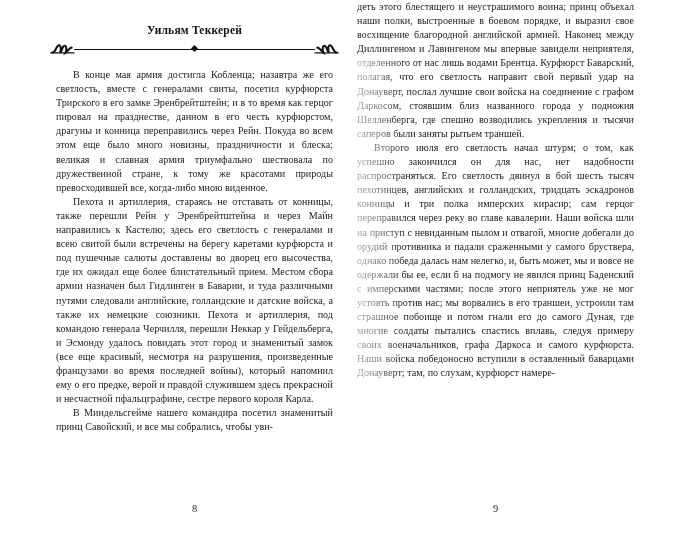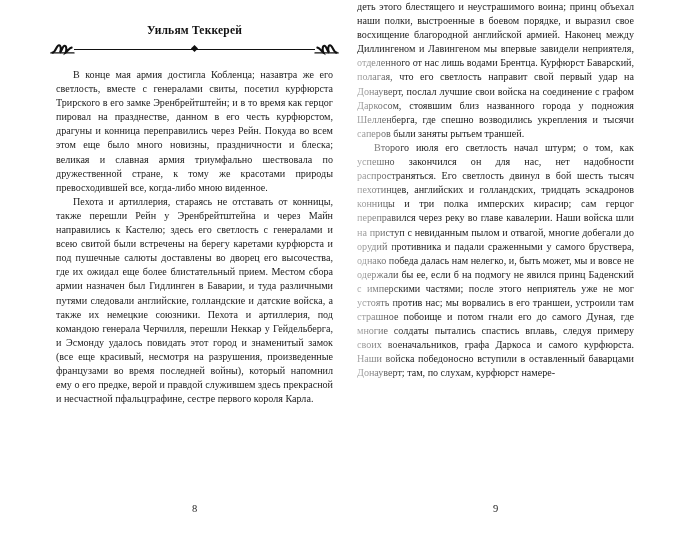--- a/index.html
+++ b/index.html
@@ -163,20 +163,21 @@
             <path d="M25.2 12.9 L2 12.9" fill="none" stroke="currentColor" stroke-width="1.3" stroke-linecap="round"></path>
           </svg>
         </span>
       </div>
       <div class="runhead-title">Уильям Теккерей</div>
     </div>
 
     <div class="body-col">
       <p>В конце мая армия достигла Кобленца; назавтра же его светлость, вместе с генералами свиты, посетил курфюрста Трирского в его замке Эренбрейтштейн; и в то время как герцог пировал на празднестве, данном в его честь курфюрстом, драгуны и конница переправились через Рейн. Покуда во всем этом еще было много новизны, праздничности и блеска; великая и славная армия триумфально шествовала по дружественной стране, к тому же красотами природы превосходившей все, когда-либо мною виденное.</p>
       <p>Пехота и артиллерия, стараясь не отставать от конницы, также перешли Рейн у Эренбрейтштейна и через Майн направились к Кастелю; здесь его светлость с генералами и всею свитой были встречены на берегу каретами курфюрста и под пушечные салюты доставлены во дворец его высочества, где их ожидал еще более блистательный прием. Местом сбора армии назначен был Гидлинген в Баварии, и туда различными путями следовали английские, голландские и датские войска, а также их немецкие союзники. Пехота и артиллерия, под командою генерала Черчилля, перешли Неккар у Гейдельберга, и Эсмонду удалось повидать этот город и знаменитый замок (все еще красивый, несмотря на разрушения, произведенные французами во время последней войны), который напомнил ему о его предке, верой и правдой служившем здесь прекрасной и несчастной пфальцграфине, сестре первого короля Карла.</p>
+      <p>В Миндельсгейме нашего командира посетил знаменитый принц Савойский, и все мы собрались, чтобы уви-</p>
     </div>
 
     <div class="folio">8</div>
   </div>
 
   <div class="page page-right">
 
 
     <div class="body-col">
       <p class="cont">деть этого блестящего и неустрашимого воина; принц объехал наши полки, выстроенные в боевом порядке, и выразил свое восхищение благородной английской армией. Наконец между Диллингеном и Лавингеном мы впервые завидели неприятеля, отделенного от нас лишь водами Брентца. Курфюрст Баварский, полагая, что его светлость направит свой первый удар на Донауверт, послал лучшие свои войска на соединение с графом Даркосом, стоявшим близ названного города у подножия Шелленберга, где спешно возводились укрепления и тысячи саперов были заняты рытьем траншей.</p>

